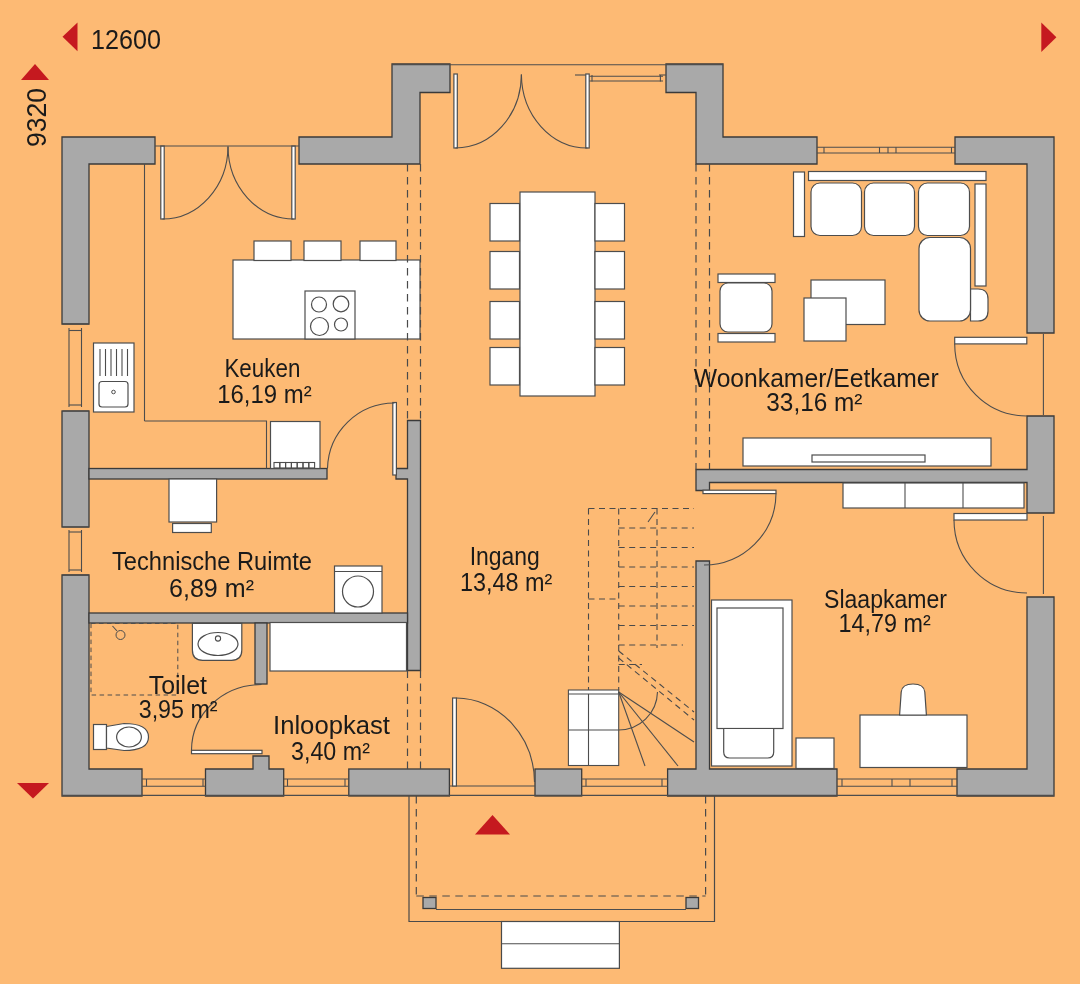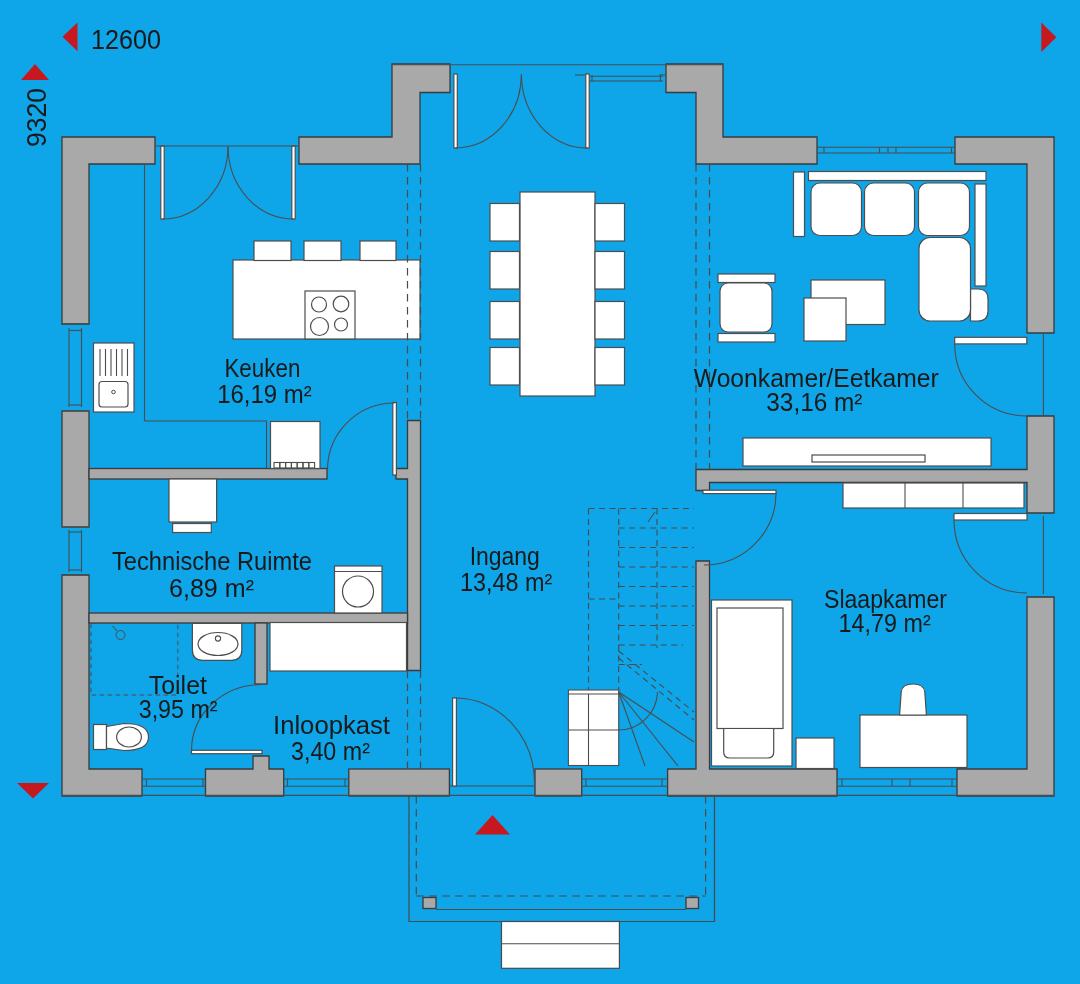--- a/index.html
+++ b/index.html
@@ -1,16 +1,16 @@
 <!DOCTYPE html>
 <html><head>
 <meta charset="utf-8">
 <style>
 html,body{margin:0;padding:0;background:#fff;}
-.page{width:1080px;height:984px;position:relative;background:#0ea5e9;overflow:hidden;}
+.page{width:1080px;height:984px;position:relative;background:#fdba74;overflow:hidden;}
 .w{fill:#a9a9a9;stroke:#3a3a3a;stroke-width:1.3;}
 .f{fill:#fff;stroke:#4d4d4d;stroke-width:1.2;}
 .t{stroke:#4d4d4d;stroke-width:1.1;fill:none;}
 .a{stroke:#4d4d4d;stroke-width:1.1;fill:none;}
 .d1{stroke:#4a4a4a;stroke-width:1.2;fill:none;stroke-dasharray:7.5,5.5;}
 .d2{stroke:#4a4a4a;stroke-width:1.1;fill:none;stroke-dasharray:6,4.5;}
 .lbl{font-family:"Liberation Sans",sans-serif;font-size:26px;fill:#1a1a1a;text-anchor:start;}
 .dim{font-family:"Liberation Sans",sans-serif;font-size:28px;fill:#1a1a1a;}
 </style>
 </head>

